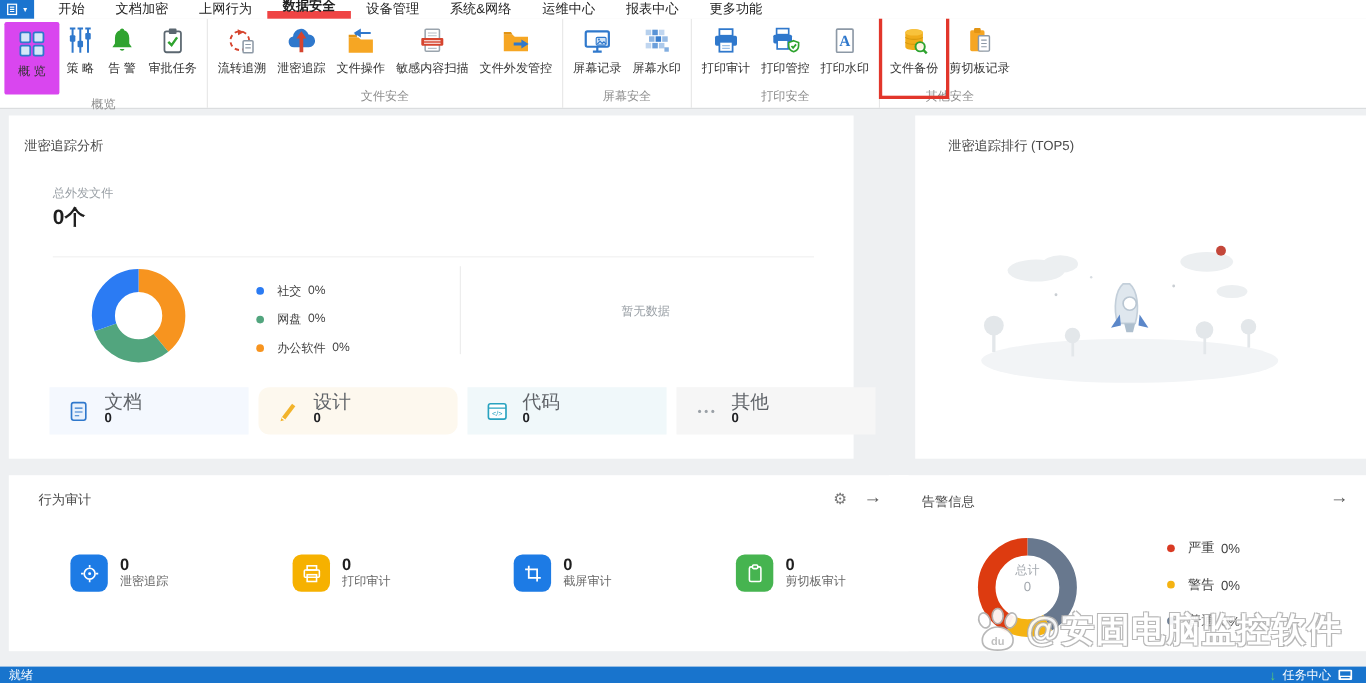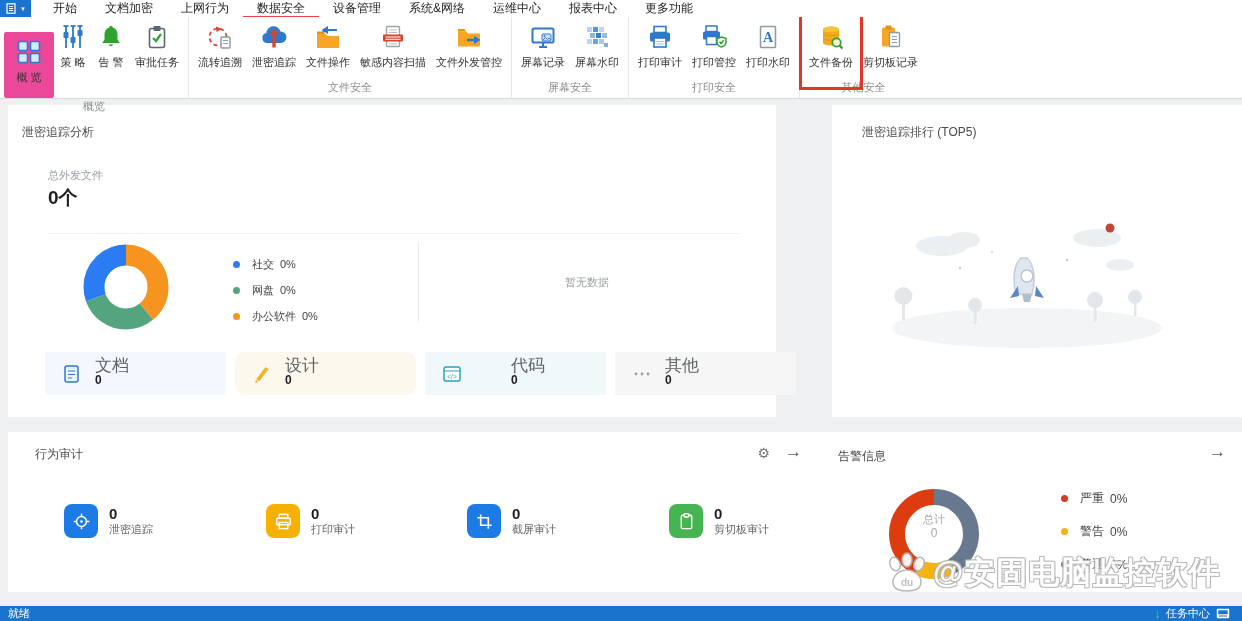--- a/index.html
+++ b/index.html
@@ -5,30 +5,30 @@
   html,body{margin:0;padding:0;}
   body{font-family:"Liberation Sans","DejaVu Sans",sans-serif;background:#fff;}
   .app{position:relative;width:1242px;height:621px;overflow:hidden;background:#eef0f2;}
 
   
   .tabbar{position:absolute;left:0;top:0;width:100%;height:17px;background:#fff;display:flex;align-items:stretch;z-index:3;}
   .appbtn{width:31px;background:#1b74cf;color:#fff;display:flex;align-items:center;justify-content:center;gap:2px;font-size:10px;cursor:pointer;}
   .appbtn .caret{font-size:7px;}
   .tabs{display:flex;margin-left:8px;}
   .tab{padding:0 14px;font-size:12px;color:#222;display:flex;align-items:center;cursor:pointer;box-sizing:border-box;}
-  .tab.active{border-bottom:1px solid #ef4444;font-weight:normal;}
+  .tab.active{border-bottom:7px solid #ef4444;font-weight:bold;}
 
   
   .ribbon{position:absolute;left:0;top:17px;width:100%;height:81px;background:#fff;border-bottom:1px solid #d8dadc;display:flex;align-items:stretch;z-index:2;}
   .rgroup{display:flex;flex-direction:column;border-right:1px solid #e7e7e7;padding:0 2px;}
   .rbuttons{display:flex;align-items:flex-start;flex:1;padding:3px 2px 0 2px;}
   .rbtn{position:relative;display:flex;flex-direction:column;align-items:center;justify-content:flex-start;padding:3px 5px 0 5px;font-size:11px;color:#333;cursor:pointer;border-radius:2px;}
   .rbtn svg{width:28px;height:28px;margin-bottom:5px;}
   .rbtn .rlabel{white-space:nowrap;line-height:13px;}
-  .rbtn.big{background:#ec4899;width:40px;height:60px;justify-content:flex-start;padding-top:6px;margin-top:12px;}
+  .rbtn.big{background:#d946ef;width:40px;height:60px;justify-content:flex-start;padding-top:6px;}
   .rgroup-label{font-size:11px;color:#8c8c8c;text-align:center;padding:1px 0 3px 0;}
   .annotation-box{position:absolute;left:-5px;right:-5px;top:-7px;height:71px;border:3px solid #e2362b;z-index:10;pointer-events:none;}
 
   
   .content{position:absolute;left:0;top:98px;right:0;bottom:15px;background:#eef0f2;}
   .panel{position:absolute;background:#fff;}
   .panel-title{position:absolute;font-size:12px;color:#4a4a4a;}
   .arrow-ic{position:absolute;font-size:17px;color:#555;line-height:14px;cursor:pointer;}
   .gear-ic{position:absolute;font-size:14px;color:#777;line-height:14px;cursor:pointer;}
 
@@ -49,21 +49,21 @@
   .dot-red{background:#d93a23;} .dot-yellow{background:#f5b312;} .dot-slate{background:#68788e;}
   .leg-row .lv{margin-left:6px;}
   .vdiv{position:absolute;left:410px;top:137px;height:80px;border-left:1px solid #ececec;}
   .empty-text{position:absolute;left:420px;right:30px;top:170px;text-align:center;font-size:11px;color:#9aa0a6;}
   .cards{position:absolute;left:37px;top:247px;display:flex;gap:9px;}
   .scard{width:181px;height:43px;display:flex;align-items:center;box-sizing:border-box;}
   .scard .cicon{width:22px;height:22px;margin:0 12px 0 16px;display:flex;align-items:center;justify-content:center;}
   .scard .ctxt{display:flex;flex-direction:column;}
   .scard .clab{font-size:17px;color:#5f6368;line-height:14px;}
   .scard .cval{font-size:12px;font-weight:bold;color:#202124;line-height:15px;}
-  .card-blue{background:#f4f8fe;} .card-yellow{background:#fdf8ee;border-radius:10px;} .card-teal{background:#f0f8fa;gap:36px;} .card-gray{background:#f6f6f6;}
+  .card-blue{background:#f4f8fe;} .card-yellow{background:#fdf8ee;border-radius:10px;} .card-teal{background:#f0f8fa;} .card-gray{background:#f6f6f6;}
 
   
   .illus{position:absolute;left:40px;top:105px;}
 
   
   .audit-items{position:absolute;left:0;top:72px;width:100%;}
   .aitem{position:absolute;display:flex;}
   .tile{width:34px;height:34px;border-radius:8px;display:flex;align-items:center;justify-content:center;}
   .tile svg{width:19px;height:19px;}
   .tile-blue{background:#1d7be5;} .tile-amber{background:#f6b100;} .tile-green{background:#46b450;}

